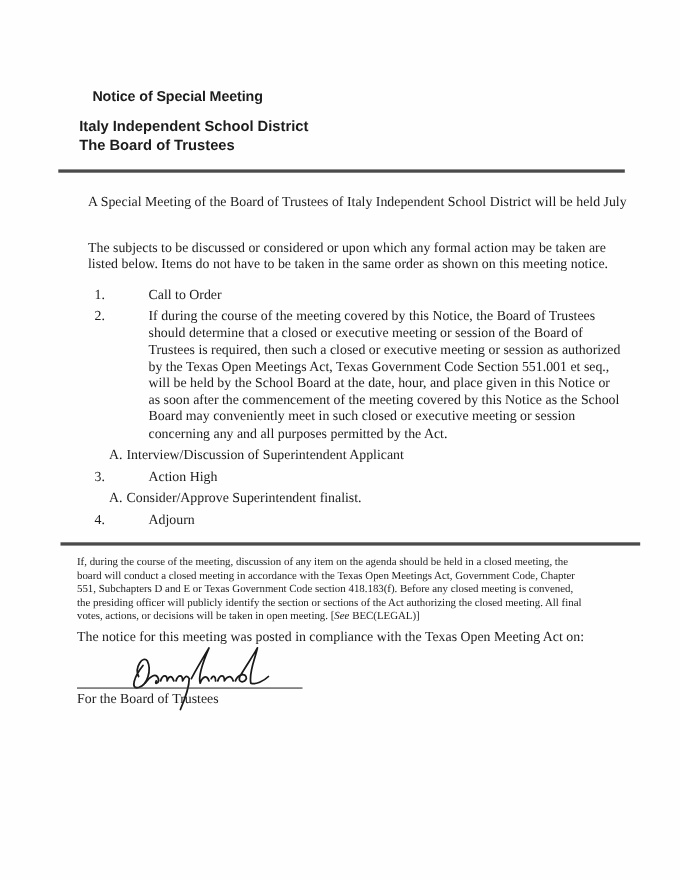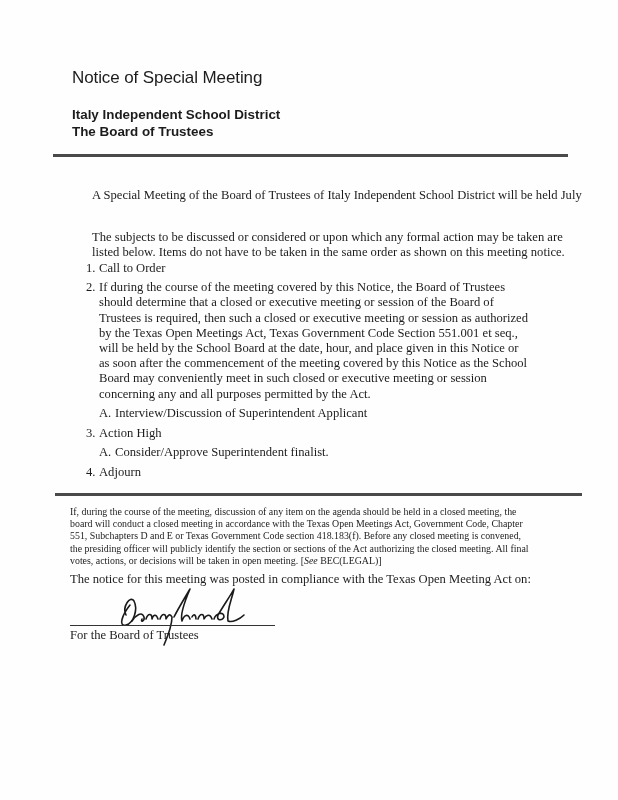--- a/index.html
+++ b/index.html
@@ -7,49 +7,49 @@
       width: 618px; height: 800px;
       background: #fefefe;
       position: relative;
       overflow: hidden;
       color: #1c1c1c;
     }
     .page { position: absolute; inset: 0; }
     .title {
       position: absolute; left: 72px; top: 68px;
       font-family: "Liberation Sans", sans-serif;
-      font-weight: normal; font-size: 17px; margin: 0;
+      font-weight: bold; font-size: 13px; margin: 12px;
       letter-spacing: -0.1px;
     }
     .subtitle {
       position: absolute; left: 72px; top: 106px;
       font-family: "Liberation Sans", sans-serif;
       font-weight: bold; font-size: 13.4px; line-height: 17px;
       margin: 0;
     }
     .rule {
       position: absolute; height: 3px; background: #4a4a4a;
     }
     .rule.top { left: 53px; width: 515px; top: 154px; }
     .rule.mid { left: 55px; width: 527px; top: 493px; height: 2.5px; }
     .serif {
       font-family: "Liberation Serif", serif;
       font-size: 12.6px;
       line-height: 15.2px;
     }
-    .para { position: absolute; left: 80px; width: 520px; margin: 12px; }
+    .para { position: absolute; left: 80px; width: 520px; margin: 0; }
     .p1 { top: 176px; }
     .p2 { top: 218px; }
     .agenda {
       position: absolute; left: 80px; top: 261px; width: 510px;
       margin: 0; padding: 0; list-style: none;
     }
     .agenda li { position: relative; padding-left: 19px; }
     .agenda .num { position: absolute; left: 6px; top: 0; }
-    .agenda .item { display: block; margin-bottom: 4px; }
+    .agenda .item { display: block; margin-bottom: 4px; margin-left: 36px; }
     .agenda .sub { display: block; padding-left: 0px; margin-top: 0px; margin-bottom: 5px; }
     .agenda .sub .letter { display: inline-block; width: 16px; }
     .footnote {
       position: absolute; left: 70px; top: 506px; width: 520px;
       font-family: "Liberation Serif", serif;
       font-size: 9.9px; line-height: 12.2px; margin: 0;
     }
     .posted { position: absolute; left: 70px; top: 572px; margin: 0; }
     .sigline {
       position: absolute; left: 70px; top: 625px; width: 205px; height: 1px;

